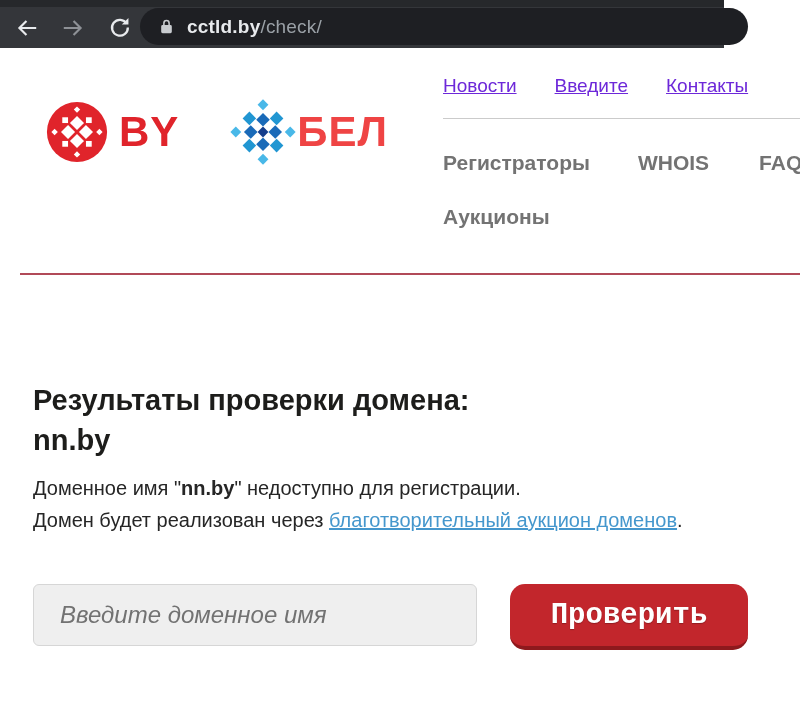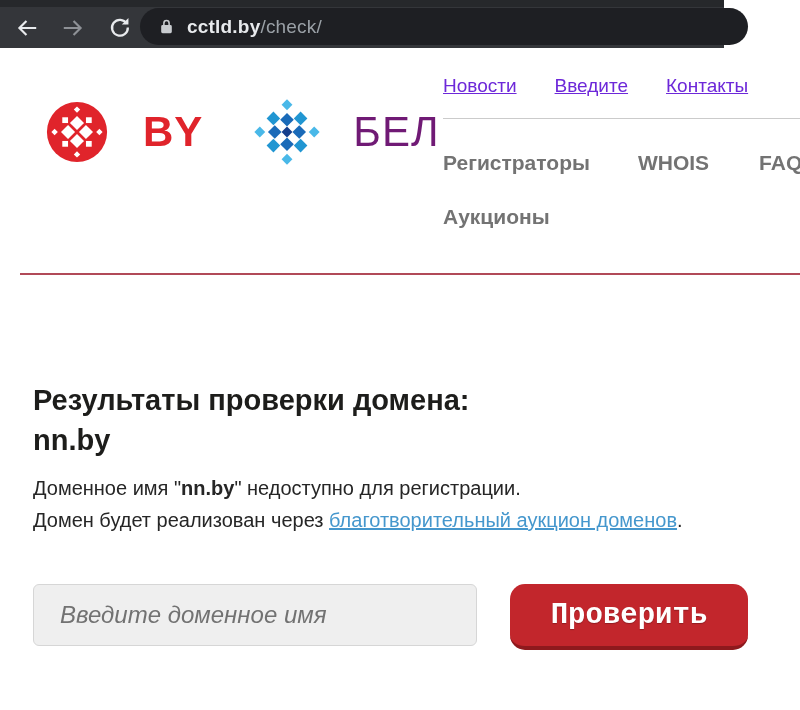--- a/index.html
+++ b/index.html
@@ -34,23 +34,23 @@
   .url .host { color: #e8eaed; font-weight: bold; }
   .url .path { color: #9aa0a6; }
 
   
   .page { position: relative; width: 800px; height: 662px; background: #fff; }
 
   .logos {
     position: absolute; left: 45px; top: 50px;
     display: flex; align-items: center;
   }
-  .logo-block { display: flex; align-items: center; gap: 24px; }
+  .logo-block { display: flex; align-items: center; }
   .logo-by-text { font-size: 42px; font-weight: bold; color: #e0242b; margin-left: 10px; letter-spacing: 1px; }
-  .logo-bel-text { font-size: 42px; font-weight: normal; color: #701a75; margin-left: 8px; letter-spacing: 1px; }
+  .logo-bel-text { font-size: 42px; font-weight: bold; color: #ef4444; letter-spacing: 1px; }
   .logo-block + .logo-block { margin-left: 50px; }
 
   .site-nav { position: absolute; left: 443px; top: 27px; }
   .nav-row-top { display: flex; gap: 38px; }
   .nav-row-top a {
     font-size: 19px; color: #6d28d9; text-decoration: underline; cursor: pointer;
     white-space: nowrap;
   }
   .nav-divider { height: 1px; background: #cbcbcb; width: 360px; margin-top: 21px; }
   .nav-row-main { display: flex; margin-top: 32px; }

